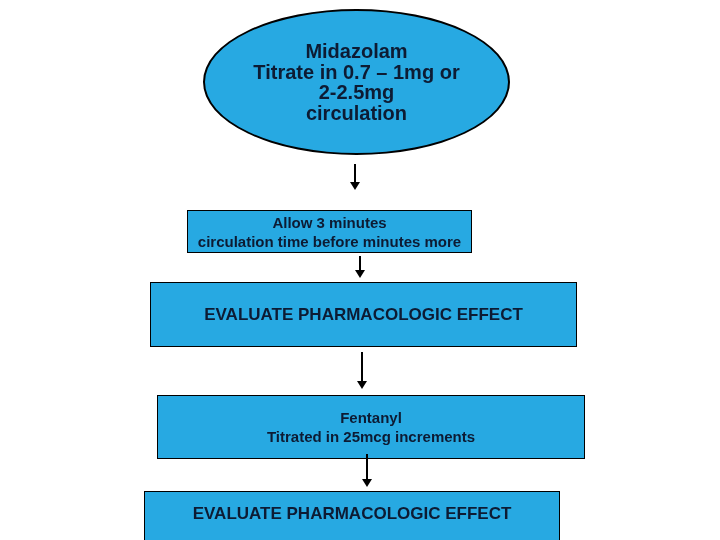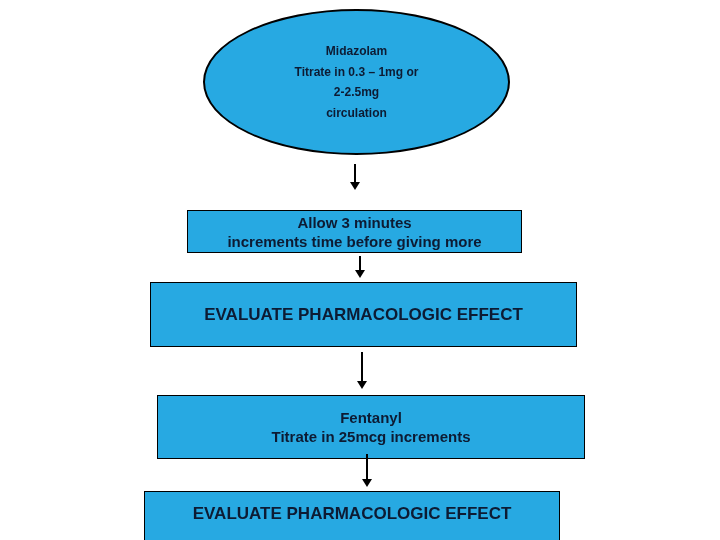--- a/index.html
+++ b/index.html
@@ -14,21 +14,21 @@
   }
   .node{
     position:absolute; box-sizing:border-box;
     background:var(--fill);
     display:flex; flex-direction:column; align-items:center; justify-content:center;
     text-align:center;
   }
   .ellipse{
     border:2px solid var(--border);
     border-radius:50%;
-    font-size:12px; line-height:20.5px;
+    font-size:20px; line-height:20.5px;
   }
   .rect{
     border:1px solid var(--border);
     font-size:15px; line-height:19px;
   }
   .caps{
     font-size:17px; line-height:19px; white-space:nowrap;
   }
   .top-align{
     justify-content:flex-start; padding-top:12px;
@@ -46,52 +46,52 @@
     border-top:8px solid var(--arrow);
   }
 </style>
 </head>
 <body>
 
 <div class="slide">
 
   <div class="node ellipse" style="left:203px; top:9px; width:307px; height:146px;">
     <span class="line">Midazolam</span>
-    <span class="line">Titrate in 0.3 – 1mg or</span>
+    <span class="line">Titrate in 0.7 – 1mg or</span>
     <span class="line">2-2.5mg</span>
     <span class="line">circulation</span>
   </div>
 
   <div class="arrow" style="left:350px; top:164px; height:26px;">
     <span class="stem"></span>
     <span class="head"></span>
   </div>
 
-  <div class="node rect" style="left:187px; top:210px; width:335px; height:43px;">
+  <div class="node rect" style="left:187px; top:210px; width:285px; height:43px;">
     <span class="line">Allow 3 minutes</span>
-    <span class="line">increments time before giving more</span>
+    <span class="line">circulation time before minutes more</span>
   </div>
 
   <div class="arrow" style="left:355px; top:256px; height:22px;">
     <span class="stem"></span>
     <span class="head"></span>
   </div>
 
   <div class="node rect caps" style="left:150px; top:282px; width:427px; height:65px;">
     <span class="line">EVALUATE PHARMACOLOGIC EFFECT</span>
   </div>
 
   <div class="arrow" style="left:357px; top:352px; height:37px;">
     <span class="stem"></span>
     <span class="head"></span>
   </div>
 
   <div class="node rect" style="left:157px; top:395px; width:428px; height:64px;">
     <span class="line">Fentanyl</span>
-    <span class="line">Titrate in 25mcg increments</span>
+    <span class="line">Titrated in 25mcg increments</span>
   </div>
 
   <div class="arrow" style="left:362px; top:454px; height:33px;">
     <span class="stem"></span>
     <span class="head"></span>
   </div>
 
   <div class="node rect caps top-align" style="left:144px; top:491px; width:416px; height:70px;">
     <span class="line">EVALUATE PHARMACOLOGIC EFFECT</span>
   </div>

